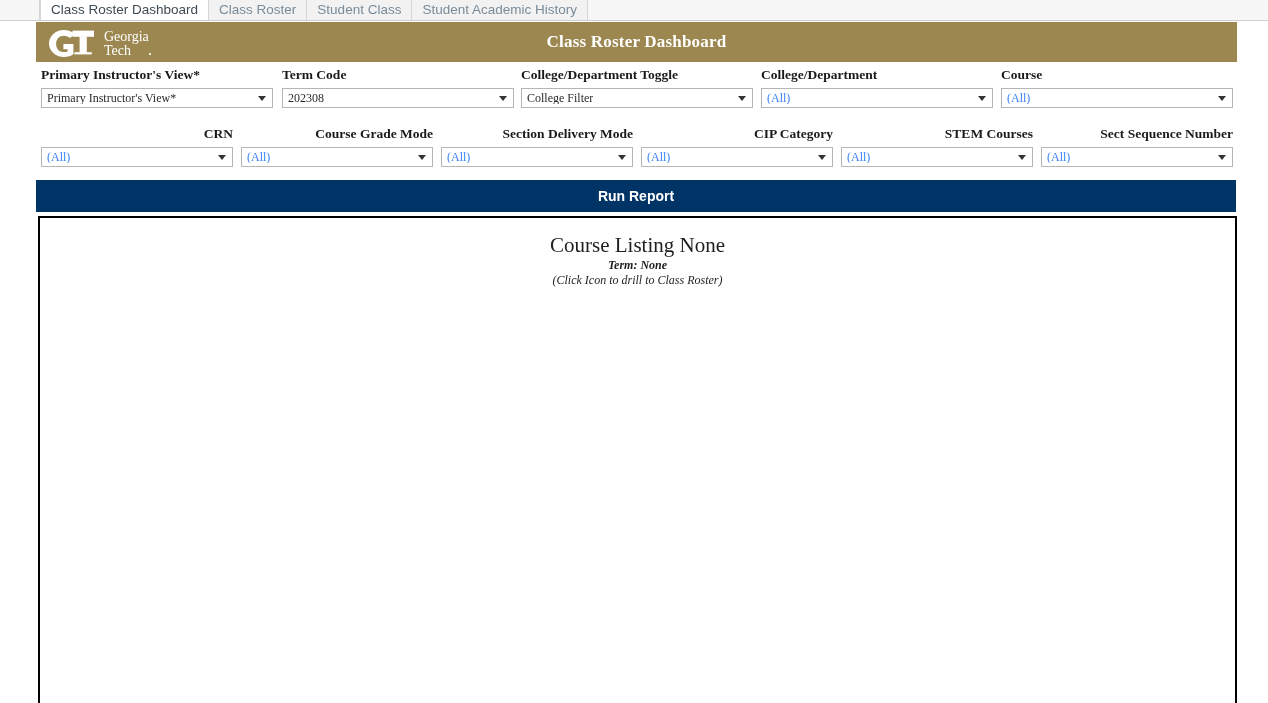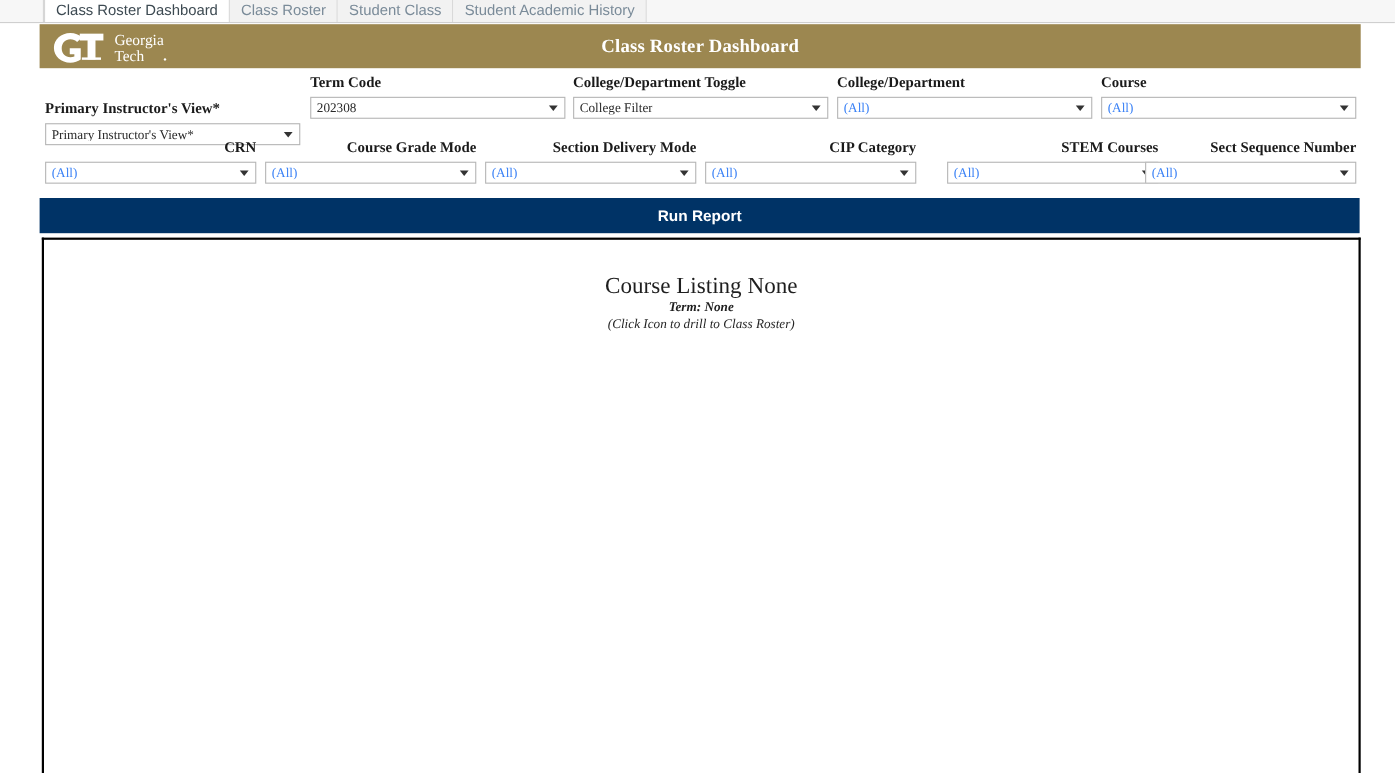--- a/index.html
+++ b/index.html
@@ -134,21 +134,21 @@
     position: absolute;
     left: 38px; top: 216px;
     width: 1199px; height: 487px;
     background: #ffffff;
     border: 2px solid #000000;
     border-bottom: none;
     overflow: hidden;
   }
   #report-head {
     width: 100%;
-    padding-top: 28px;
+    padding-top: 14px;
     text-align: center;
   }
   #report-title {
     font-size: 21px;
     color: #1f1f1f;
     line-height: 26px;
     font-weight: normal;
   }
   #report-term {
     font-size: 12px;
@@ -197,21 +197,21 @@
 
       <text x="60" y="14" font-family="Liberation Serif, serif" font-size="14" fill="#ffffff">Georgia</text>
       <text x="60" y="28" font-family="Liberation Serif, serif" font-size="14" fill="#ffffff">Tech</text>
       <circle cx="106" cy="27" r="1.1" fill="#ffffff"></circle>
     </svg>
   </div>
 </div>
 
 <div class="filter-row" id="row1" style="top:68px; width:1268px; height:40px;">
 
-  <div class="filter" style="left:41px; width:232px;margin-top:24px;">
+  <div class="filter" style="left:41px; width:232px;">
     <div class="filter-label">Primary Instructor's View*</div>
     <div class="filter-select" style="width:232px;">
       <span class="filter-value">Primary Instructor's View*</span>
       <span class="caret"></span>
     </div>
   </div>
 
   <div class="filter" style="left:282px; width:232px;">
     <div class="filter-label">Term Code</div>
     <div class="filter-select" style="width:232px;">
@@ -272,21 +272,21 @@
   </div>
 
   <div class="filter" style="left:641px; width:192px;">
     <div class="filter-label">CIP Category</div>
     <div class="filter-select" style="width:192px;">
       <span class="filter-value muted">(All)</span>
       <span class="caret"></span>
     </div>
   </div>
 
-  <div class="filter" style="left:841px; width:192px;margin-left:20px;">
+  <div class="filter" style="left:841px; width:192px;">
     <div class="filter-label">STEM Courses</div>
     <div class="filter-select" style="width:192px;">
       <span class="filter-value muted">(All)</span>
       <span class="caret"></span>
     </div>
   </div>
 
   <div class="filter" style="left:1041px; width:192px;">
     <div class="filter-label">Sect Sequence Number</div>
     <div class="filter-select" style="width:192px;">

